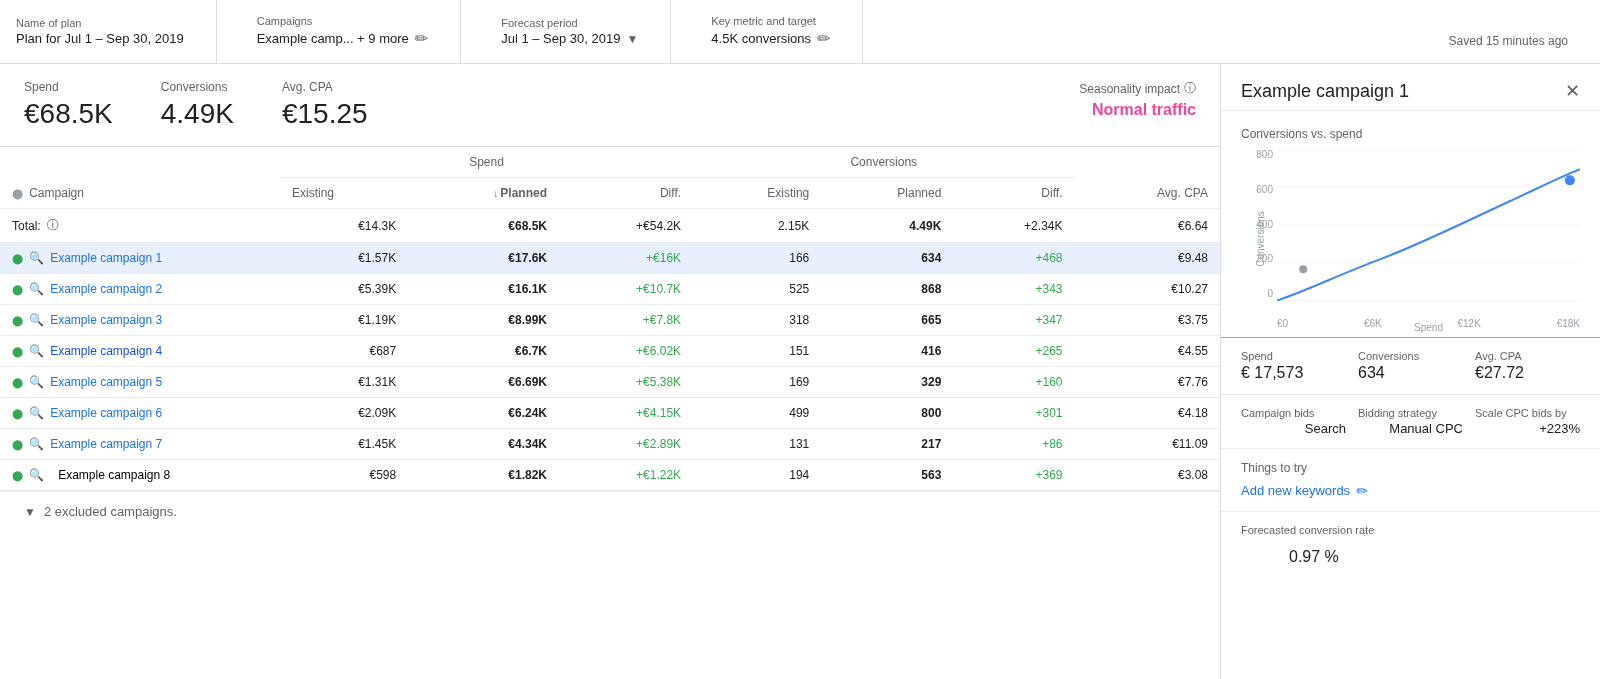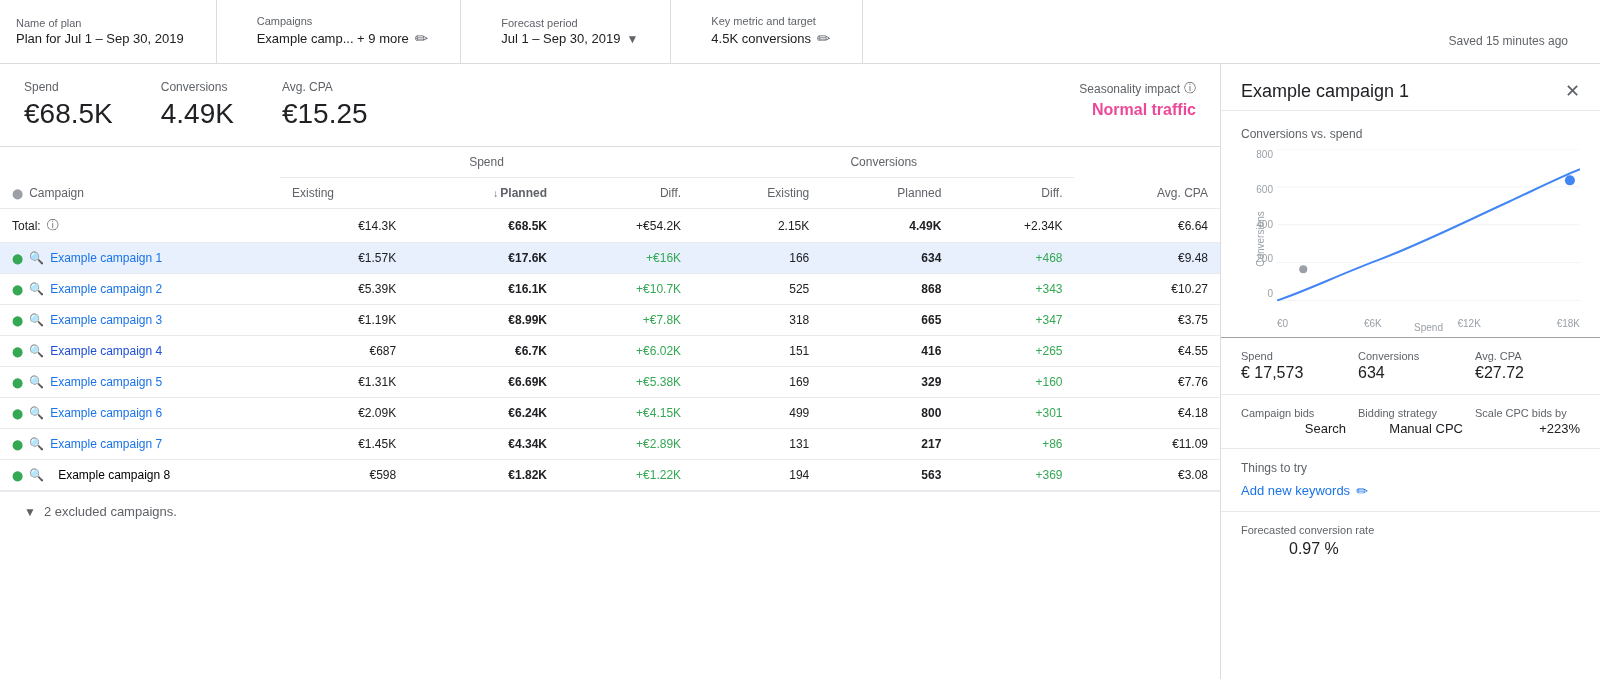--- a/index.html
+++ b/index.html
@@ -288,21 +288,21 @@
       cursor: pointer;
     }
 
     
     .forecast-section {
       padding: 12px 20px;
     }
     .forecast-label {
       font-size: 11px;
       color: #5f6368;
-      margin-bottom: 4px;
+      margin-bottom: 12px;
     }
     .forecast-value {
       font-size: 16px;
       color: #202124;
       margin-left: 48px;
     }
 
     
     ::-webkit-scrollbar { width: 6px; height: 6px; }
     ::-webkit-scrollbar-track { background: transparent; }

